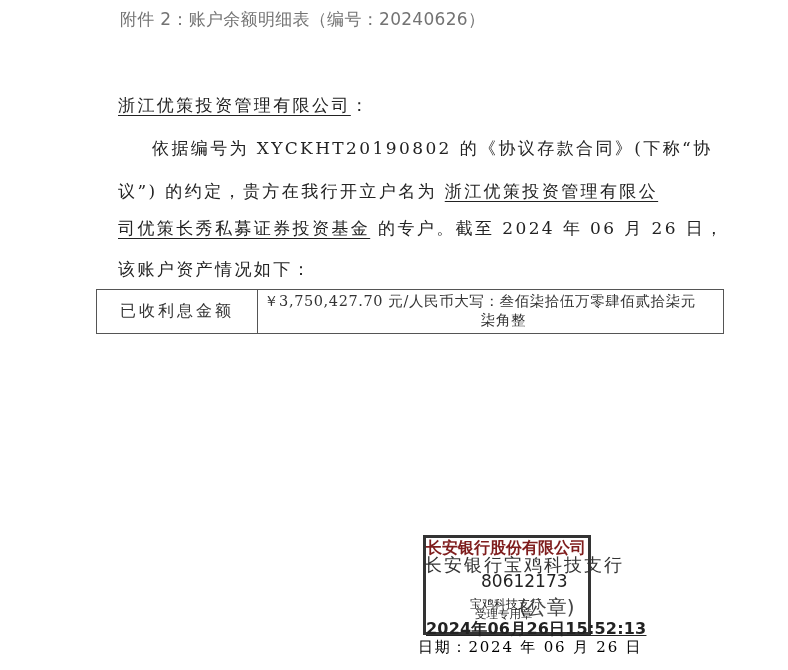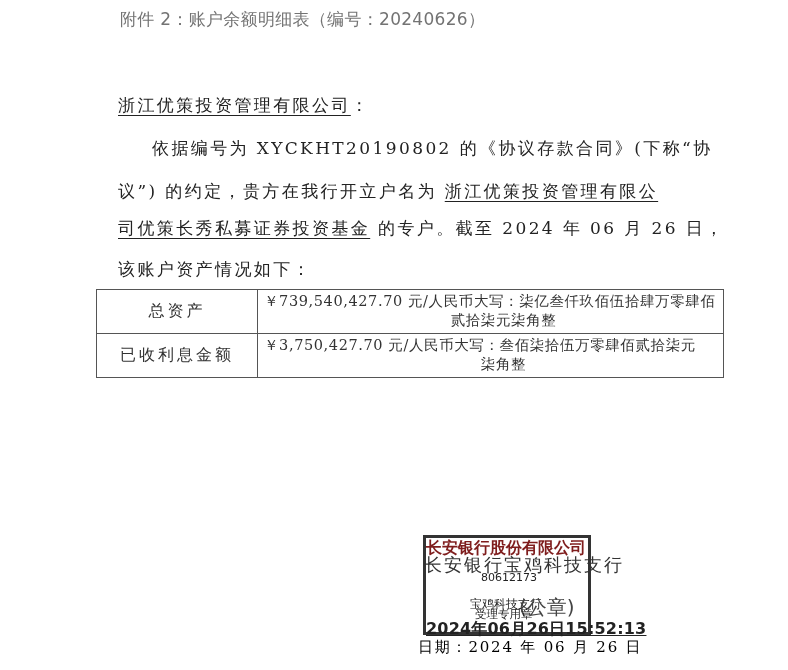--- a/index.html
+++ b/index.html
@@ -10,21 +10,21 @@
   .line { font-size:17px; letter-spacing:2.4px; color:#222; }
   .u { text-decoration:underline; text-underline-offset:4px; }
   table.assets { position:absolute; left:96px; top:289px; width:628px; border-collapse:collapse; font-size:14.5px; color:#333; }
   table.assets td { border:1px solid #555; height:41px; padding:0; vertical-align:top; }
   td.lab { width:160px; text-align:center; vertical-align:middle !important; font-size:16px; letter-spacing:3px; color:#333; }
   td.val { padding:2px 0 0 6px !important; line-height:19px; letter-spacing:0.6px; }
   .wrap2 { display:block; text-align:center; padding-left:20px; }
   .stamp { position:absolute; left:423px; top:535px; width:168px; height:100px; border:3px solid #333; box-sizing:border-box; }
   .stamp-top { position:absolute; left:426px; top:538px; font-family:"DejaVu Sans","Liberation Sans",sans-serif; font-weight:bold; font-size:16px; color:#7f1d1d; letter-spacing:0px; }
   .branch { position:absolute; left:424px; top:553px; font-family:"DejaVu Sans","Liberation Sans",sans-serif; font-size:18px; color:#333; letter-spacing:2px; font-weight:300; }
-  .code { position:absolute; left:481px; top:571px; font-family:"DejaVu Sans","Liberation Sans",sans-serif; font-size:11px; color:#222; }
+  .code { position:absolute; left:481px; top:571px; font-family:"DejaVu Sans","Liberation Sans",sans-serif; font-size:17px; color:#222; }
   .seal-a { position:absolute; left:470px; top:596px; font-family:"DejaVu Sans","Liberation Sans",sans-serif; font-size:12px; color:#222; }
   .seal-b { position:absolute; left:519px; top:594px; font-family:"DejaVu Sans","Liberation Sans",sans-serif; font-size:20px; color:#444;text-align:right; }
   .seal-c { position:absolute; left:475px; top:607px; font-family:"DejaVu Sans","Liberation Sans",sans-serif; font-size:11.5px; color:#222; }
   .stamp-time { position:absolute; left:426px; top:619px; font-family:"DejaVu Sans","Liberation Sans",sans-serif; font-size:16px; font-weight:bold; color:#222; text-decoration:underline; letter-spacing:0.2px; }
   .date { position:absolute; left:418px; top:638px; font-size:15px; letter-spacing:1.8px; color:#000000; }
 </style>
 </head>
 <body>
 
 <div class="abs title">附件 2：账户余额明细表（编号：20240626）</div>
@@ -34,24 +34,20 @@
 <div class="abs line" style="left:152px; top:137px;">依据编号为 XYCKHT20190802 的《协议存款合同》(下称“协</div>
 
 <div class="abs line" style="left:118px; top:180px;"><span>议”) 的约定，贵方在我行开立户名为 </span><span class="u">浙江优策投资管理有限公</span></div>
 
 <div class="abs line" style="left:118px; top:217px;"><span class="u">司优策长秀私募证券投资基金</span><span> 的专户。截至 2024 年 06 月 26 日，</span></div>
 
 <div class="abs line" style="left:118px; top:258px;">该账户资产情况如下：</div>
 
 <table class="assets">
   <tbody>
-      <tr>
-    <td class="lab">总资产</td>
-    <td class="val"><span>￥739,540,427.70 元/人民币大写：柒亿叁仟玖佰伍拾肆万零肆佰</span><span class="wrap2">贰拾柒元柒角整</span></td>
-  </tr>
   <tr>
     <td class="lab">已收利息金额</td>
     <td class="val"><span>￥3,750,427.70 元/人民币大写：叁佰柒拾伍万零肆佰贰拾柒元</span><span class="wrap2">柒角整</span></td>
   </tr>
 </tbody>
   </table>
 
 <div class="stamp"></div>
 <div class="stamp-top">长安银行股份有限公司</div>
 <div class="branch">长安银行宝鸡科技支行</div>

